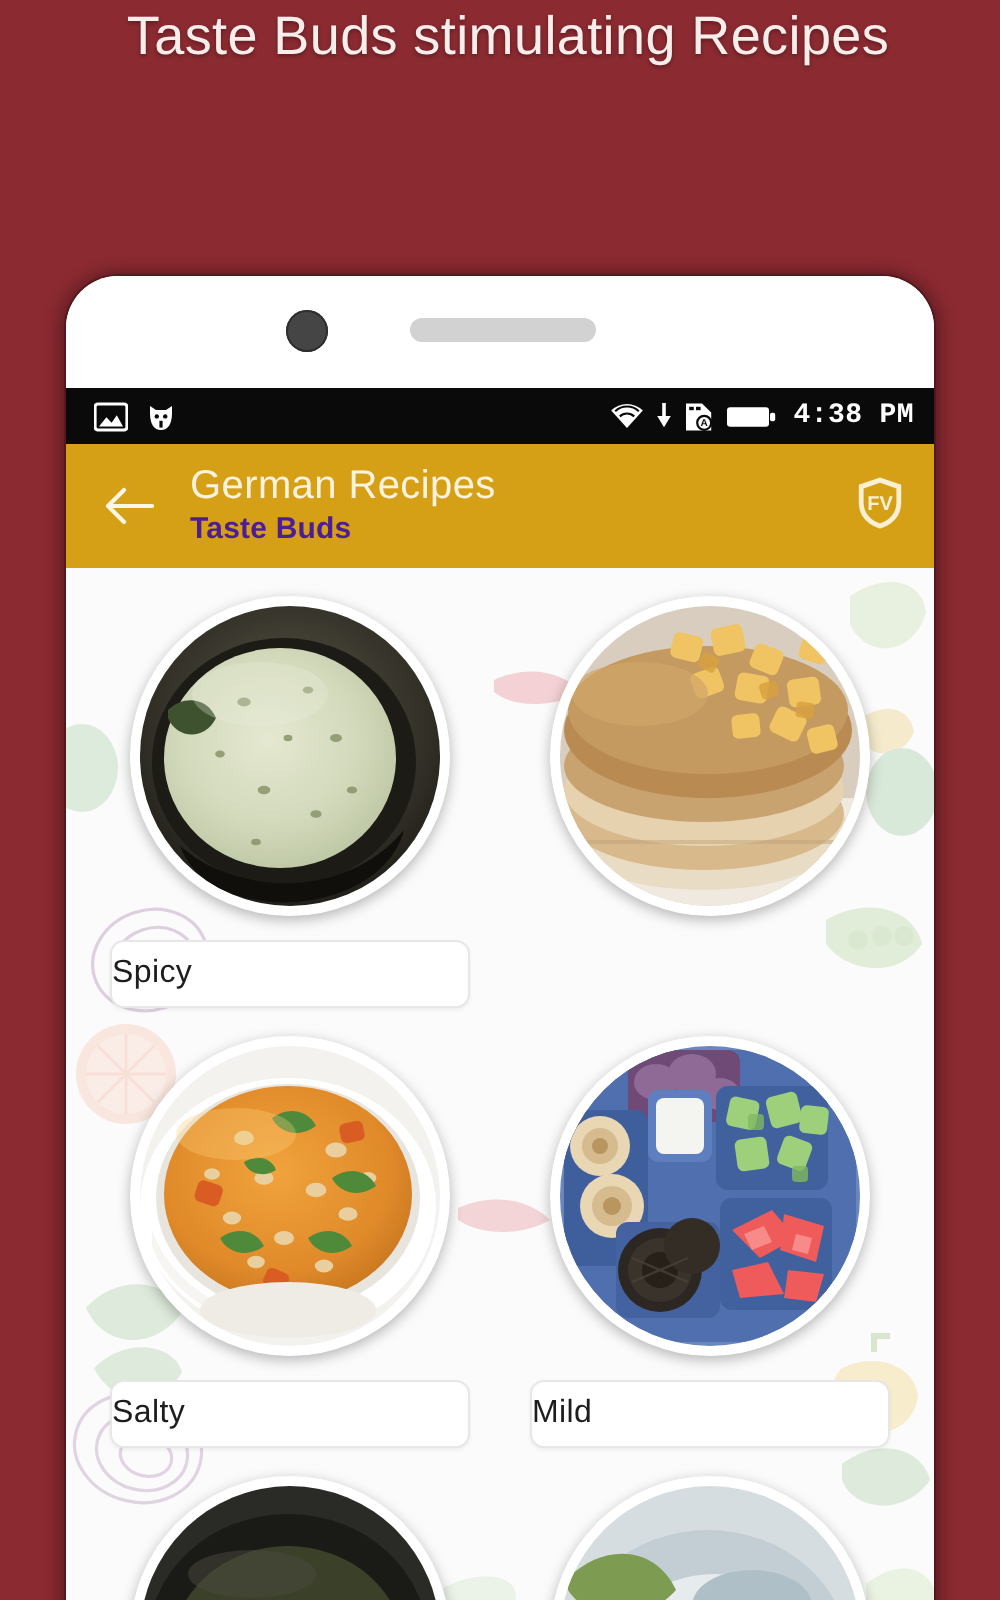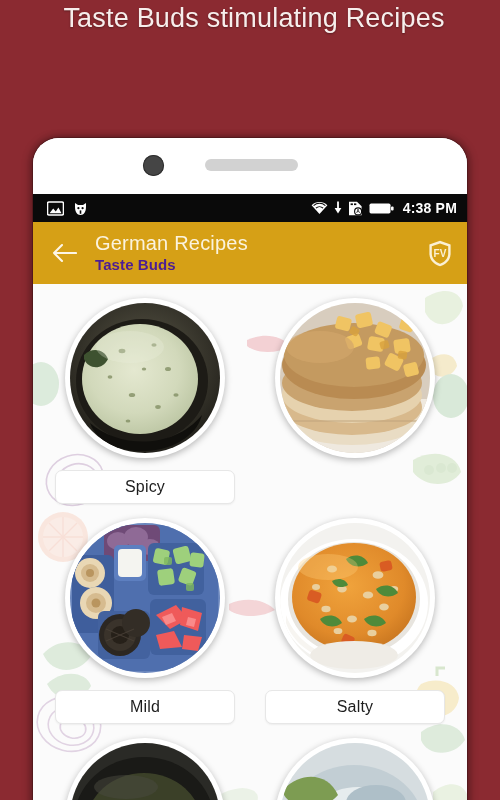--- a/index.html
+++ b/index.html
@@ -91,20 +91,21 @@
     color: #ffffff;
   }
   .status-left { display: flex; align-items: center; gap: 9px; }
   .status-right { margin-left: auto; display: flex; align-items: center; gap: 6px; }
   .status-clock {
     font-size: 14px;
     font-weight: 700;
     letter-spacing: .2px;
     padding-left: 3px;
     color: #ffffff;
+    font-family: Liberation Mono, monospace;
   }
   .sicon { display: block; }
 
   
   .app-bar {
     height: 62px;
     background: #d6a016;
     display: flex;
     align-items: center;
     padding: 0 12px 0 14px;
@@ -132,21 +133,21 @@
   .appbar-subtitle {
     font-size: 15px;
     color: #4c1d95;
     font-weight: 700;
     margin-top: 2px;
     letter-spacing: .1px;
   }
   .appbar-action {
     margin-left: auto;
     width: 30px; height: 30px;
-    display: flex; align-items: center; justify-content: center;
+    display: flex; align-items: flex-start; justify-content: center;
     cursor: pointer;
   }
 
   
   .content {
     position: relative;
     height: 544px;
     background: #fbfbfb;
     overflow: hidden;
   }
@@ -187,21 +188,21 @@
 
   .pill {
     margin-top: 12px;
     width: 180px;
     height: 34px;
     background: #ffffff;
     border: 1px solid #e7e7e7;
     border-radius: 7px;
     display: flex;
     align-items: center;
-    justify-content: center;
+    justify-content: flex-start;
     box-shadow: 0 1px 2px rgba(0,0,0,.06);
     cursor: pointer;
     margin-bottom: 14px;
   }
   .pill-label {
     font-size: 16px;
     color: #1d1d1d;
     letter-spacing: .2px;
   }
 </style>
@@ -433,91 +434,20 @@
                 <path d="M4 118 L142 118" stroke="#c0a47c" stroke-width="2" opacity="0.5"></path>
               </svg>
             </div>
           </div>
         </div>
 
         <div class="cell">
           <div class="thumb">
             <div class="thumb-inner">
               <svg width="150" height="150" viewBox="0 0 150 150">
-                <rect width="150" height="150" fill="#6a86bd"></rect>
-                <rect x="2" y="2" width="146" height="146" rx="12" fill="#4f6fae"></rect>
-
-                <rect x="34" y="2" width="56" height="36" rx="6" fill="#6f4a77"></rect>
-                <g fill="#8f6a96">
-                  <ellipse cx="48" cy="18" rx="11" ry="9"></ellipse>
-                  <ellipse cx="66" cy="14" rx="12" ry="10"></ellipse>
-                  <ellipse cx="80" cy="24" rx="10" ry="8"></ellipse>
-                </g>
-
-                <rect x="2" y="32" width="42" height="78" rx="6" fill="#3f5e9c"></rect>
-                <g>
-                  <circle cx="20" cy="50" r="15" fill="#e9d7b4"></circle>
-                  <circle cx="20" cy="50" r="9" fill="#d6bb8f"></circle>
-                  <circle cx="20" cy="50" r="4" fill="#b9955f"></circle>
-                  <circle cx="26" cy="80" r="16" fill="#e9d7b4"></circle>
-                  <circle cx="26" cy="80" r="10" fill="#d6bb8f"></circle>
-                  <circle cx="26" cy="80" r="4.5" fill="#b9955f"></circle>
-                </g>
-
-                <rect x="44" y="22" width="32" height="36" rx="5" fill="#5d7fc0"></rect>
-                <rect x="48" y="26" width="24" height="28" rx="4" fill="#f4f4f0"></rect>
-
-                <rect x="78" y="20" width="56" height="52" rx="6" fill="#41619e"></rect>
-                <g fill="#9ed07c">
-                  <rect x="84" y="26" width="15" height="15" rx="3" transform="rotate(12 91 33)"></rect>
-                  <rect x="104" y="24" width="16" height="16" rx="3" transform="rotate(-14 112 32)"></rect>
-                  <rect x="88" y="46" width="16" height="16" rx="3" transform="rotate(-8 96 54)"></rect>
-                  <rect x="110" y="46" width="15" height="15" rx="3" transform="rotate(20 117 53)"></rect>
-                  <rect x="120" y="30" width="14" height="14" rx="3" transform="rotate(6 127 37)"></rect>
-                </g>
-                <g fill="#7fb85f" opacity="0.8">
-                  <rect x="94" y="34" width="8" height="8" rx="2"></rect>
-                  <rect x="116" y="60" width="8" height="8" rx="2"></rect>
-                </g>
-
-                <rect x="80" y="76" width="56" height="56" rx="6" fill="#41619e"></rect>
-                <g fill="#ef5a5a">
-                  <path d="M86 92 L106 82 L118 96 L100 106 Z"></path>
-                  <path d="M112 84 L132 90 L128 108 L110 102 Z"></path>
-                  <path d="M86 112 L104 108 L112 124 L90 126 Z"></path>
-                  <path d="M114 112 L132 114 L128 128 L112 126 Z"></path>
-                </g>
-                <g fill="#f98a8a">
-                  <path d="M92 94 L102 90 L106 98 L96 102 Z"></path>
-                  <path d="M118 94 L126 96 L124 104 L116 102 Z"></path>
-                </g>
-
-                <rect x="28" y="88" width="52" height="48" rx="6" fill="#43629f"></rect>
-                <g>
-                  <circle cx="50" cy="112" r="21" fill="#2c2722"></circle>
-                  <circle cx="50" cy="112" r="16" fill="#3a332b"></circle>
-                  <circle cx="50" cy="112" r="9" fill="#262019"></circle>
-                  <circle cx="66" cy="100" r="14" fill="#332d26"></circle>
-                </g>
-                <g stroke="#4a4138" stroke-width="1.2" opacity="0.8">
-                  <line x1="36" y1="106" x2="64" y2="118"></line>
-                  <line x1="36" y1="118" x2="64" y2="106"></line>
-                </g>
-              </svg>
-            </div>
-          </div>
-          <div class="pill">
-            <span class="pill-label">Mild</span>
-          </div>
-        </div>
-
-        <div class="cell">
-          <div class="thumb">
-            <div class="thumb-inner">
-              <svg width="150" height="150" viewBox="0 0 150 150">
                 <defs>
                   <radialGradient id="stewG" cx="45%" cy="40%" r="70%">
                     <stop offset="0%" stop-color="#f0a33c"></stop>
                     <stop offset="65%" stop-color="#e08a2a"></stop>
                     <stop offset="100%" stop-color="#c06f1c"></stop>
                   </radialGradient>
                 </defs>
                 <rect width="150" height="150" fill="#f3f2ef"></rect>
                 <ellipse cx="74" cy="80" rx="74" ry="64" fill="#ffffff"></ellipse>
                 <ellipse cx="74" cy="76" rx="66" ry="57" fill="#e8e5df"></ellipse>
@@ -556,20 +486,91 @@
           </div>
           <div class="pill">
             <span class="pill-label">Salty</span>
           </div>
         </div>
 
         <div class="cell">
           <div class="thumb">
             <div class="thumb-inner">
               <svg width="150" height="150" viewBox="0 0 150 150">
+                <rect width="150" height="150" fill="#6a86bd"></rect>
+                <rect x="2" y="2" width="146" height="146" rx="12" fill="#4f6fae"></rect>
+
+                <rect x="34" y="2" width="56" height="36" rx="6" fill="#6f4a77"></rect>
+                <g fill="#8f6a96">
+                  <ellipse cx="48" cy="18" rx="11" ry="9"></ellipse>
+                  <ellipse cx="66" cy="14" rx="12" ry="10"></ellipse>
+                  <ellipse cx="80" cy="24" rx="10" ry="8"></ellipse>
+                </g>
+
+                <rect x="2" y="32" width="42" height="78" rx="6" fill="#3f5e9c"></rect>
+                <g>
+                  <circle cx="20" cy="50" r="15" fill="#e9d7b4"></circle>
+                  <circle cx="20" cy="50" r="9" fill="#d6bb8f"></circle>
+                  <circle cx="20" cy="50" r="4" fill="#b9955f"></circle>
+                  <circle cx="26" cy="80" r="16" fill="#e9d7b4"></circle>
+                  <circle cx="26" cy="80" r="10" fill="#d6bb8f"></circle>
+                  <circle cx="26" cy="80" r="4.5" fill="#b9955f"></circle>
+                </g>
+
+                <rect x="44" y="22" width="32" height="36" rx="5" fill="#5d7fc0"></rect>
+                <rect x="48" y="26" width="24" height="28" rx="4" fill="#f4f4f0"></rect>
+
+                <rect x="78" y="20" width="56" height="52" rx="6" fill="#41619e"></rect>
+                <g fill="#9ed07c">
+                  <rect x="84" y="26" width="15" height="15" rx="3" transform="rotate(12 91 33)"></rect>
+                  <rect x="104" y="24" width="16" height="16" rx="3" transform="rotate(-14 112 32)"></rect>
+                  <rect x="88" y="46" width="16" height="16" rx="3" transform="rotate(-8 96 54)"></rect>
+                  <rect x="110" y="46" width="15" height="15" rx="3" transform="rotate(20 117 53)"></rect>
+                  <rect x="120" y="30" width="14" height="14" rx="3" transform="rotate(6 127 37)"></rect>
+                </g>
+                <g fill="#7fb85f" opacity="0.8">
+                  <rect x="94" y="34" width="8" height="8" rx="2"></rect>
+                  <rect x="116" y="60" width="8" height="8" rx="2"></rect>
+                </g>
+
+                <rect x="80" y="76" width="56" height="56" rx="6" fill="#41619e"></rect>
+                <g fill="#ef5a5a">
+                  <path d="M86 92 L106 82 L118 96 L100 106 Z"></path>
+                  <path d="M112 84 L132 90 L128 108 L110 102 Z"></path>
+                  <path d="M86 112 L104 108 L112 124 L90 126 Z"></path>
+                  <path d="M114 112 L132 114 L128 128 L112 126 Z"></path>
+                </g>
+                <g fill="#f98a8a">
+                  <path d="M92 94 L102 90 L106 98 L96 102 Z"></path>
+                  <path d="M118 94 L126 96 L124 104 L116 102 Z"></path>
+                </g>
+
+                <rect x="28" y="88" width="52" height="48" rx="6" fill="#43629f"></rect>
+                <g>
+                  <circle cx="50" cy="112" r="21" fill="#2c2722"></circle>
+                  <circle cx="50" cy="112" r="16" fill="#3a332b"></circle>
+                  <circle cx="50" cy="112" r="9" fill="#262019"></circle>
+                  <circle cx="66" cy="100" r="14" fill="#332d26"></circle>
+                </g>
+                <g stroke="#4a4138" stroke-width="1.2" opacity="0.8">
+                  <line x1="36" y1="106" x2="64" y2="118"></line>
+                  <line x1="36" y1="118" x2="64" y2="106"></line>
+                </g>
+              </svg>
+            </div>
+          </div>
+          <div class="pill">
+            <span class="pill-label">Mild</span>
+          </div>
+        </div>
+
+        <div class="cell">
+          <div class="thumb">
+            <div class="thumb-inner">
+              <svg width="150" height="150" viewBox="0 0 150 150">
                 <rect width="150" height="150" fill="#2a2a26"></rect>
                 <ellipse cx="74" cy="78" rx="70" ry="64" fill="#1a1a17"></ellipse>
                 <ellipse cx="74" cy="82" rx="58" ry="52" fill="#3b4028"></ellipse>
                 <g fill="#7e9148">
                   <ellipse cx="58" cy="76" rx="16" ry="11"></ellipse>
                   <ellipse cx="88" cy="84" rx="14" ry="10"></ellipse>
                   <ellipse cx="72" cy="98" rx="15" ry="10"></ellipse>
                 </g>
                 <ellipse cx="56" cy="44" rx="32" ry="12" fill="#4a4a40" opacity="0.5"></ellipse>
               </svg>

